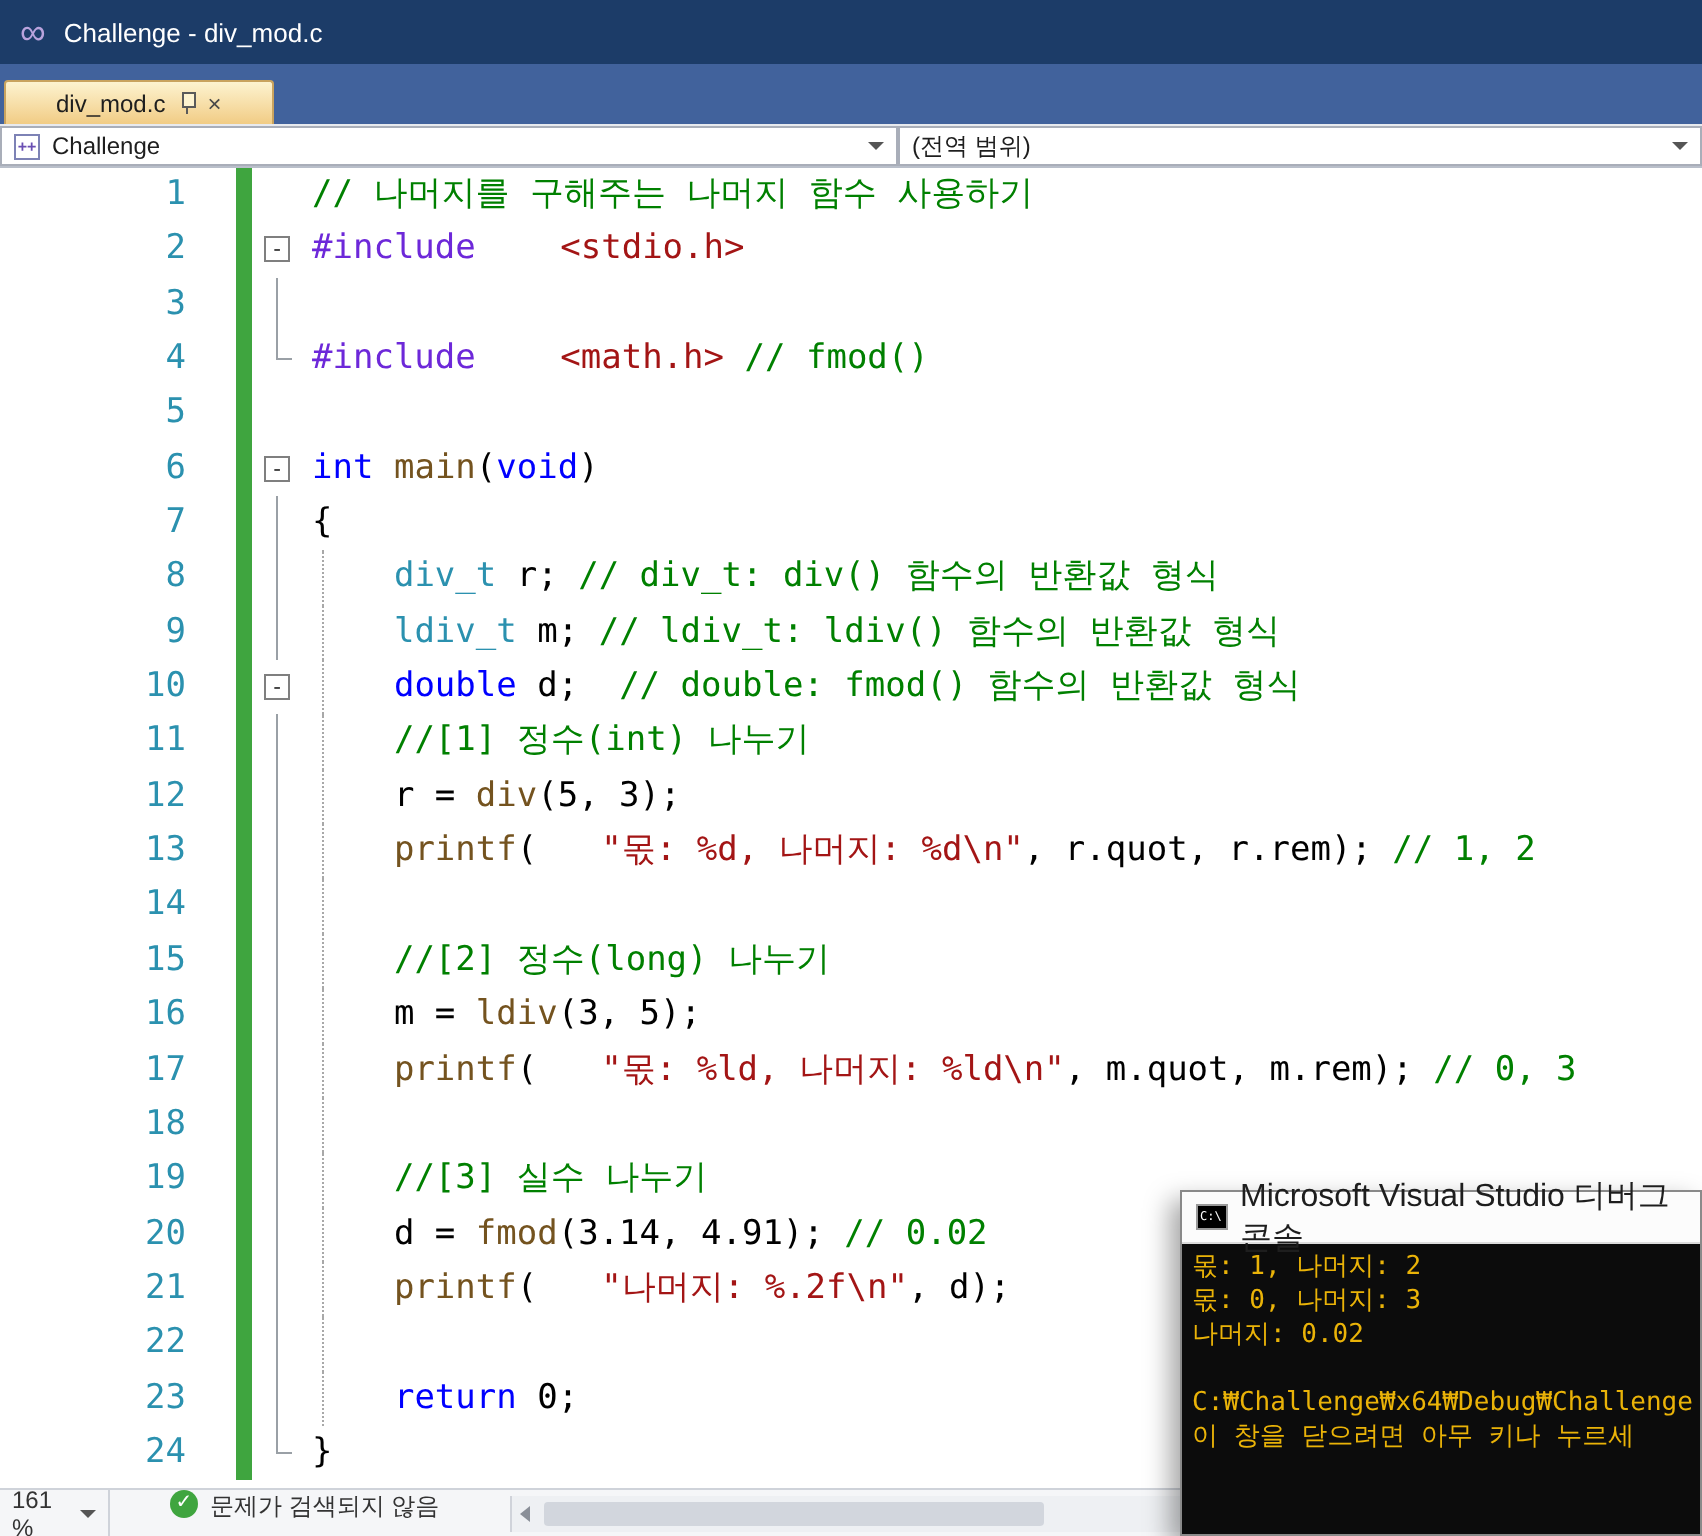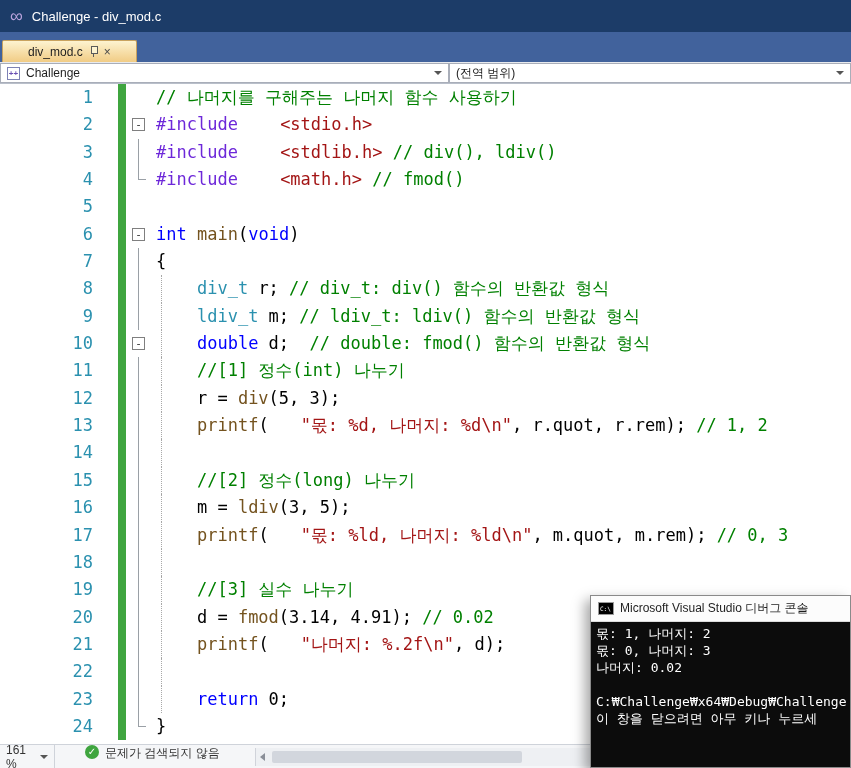--- a/index.html
+++ b/index.html
@@ -59,24 +59,24 @@
            line-height:14px; text-align:center; margin:0 6px 0 30px; }
   .hscroll { position:absolute; left:255px; right:0; top:3px; height:18px; background:#eef0f3; border-left:1px solid #d0d3da; }
   .tri-left { position:absolute; left:4px; top:5px; width:0; height:0; border-top:4px solid transparent;
               border-bottom:4px solid transparent; border-right:5px solid #8a8f98; }
   .hthumb { position:absolute; left:16px; top:3px; width:250px; height:12px; background:#d2d6dd; border-radius:2px; }
 
   
   .console { position:absolute; left:590px; top:595px; width:261px; height:173px; background:#0c0c0c;
              border:1px solid #8a8a8a; box-shadow:-5px 5px 12px rgba(0,0,0,.35); display:flex; flex-direction:column; }
   .console-title { height:26px; background:#fcfcfc; border-bottom:1px solid #dcdcdc; display:flex; align-items:center;
-                   gap:6px; padding:0 7px; font-size:12px; color:#1e1e1e; flex:none; }
+                   gap:6px; padding:0 7px; font-size:16px; color:#1e1e1e; flex:none; }
   .cmd-icon { width:16px; height:13px; background:#000; border:1px solid #9a9a9a; position:relative; flex:none; }
   .cmd-icon::after { content:'C:\\'; position:absolute; left:1px; top:0; color:#fff; font:6px/11px "DejaVu Sans Mono", monospace; }
-  .console-body { flex:1; padding:3px 5px; font:13px/17px "DejaVu Sans Mono", monospace; color:#ffffff;
+  .console-body { flex:1; padding:3px 5px; font:13px/17px "DejaVu Sans Mono", monospace; color:#eab308;
                   white-space:pre; overflow:hidden; }
   .cline { min-height:17px; }
 </style>
 </head>
 <body>
 
 <div id="app">
 
   <div class="titlebar">
     <span class="vslogo">∞</span>
@@ -117,21 +117,20 @@
         <div class="bar"></div>
         <div class="om">
           <div class="foldbox">-</div>
         </div>
         <div class="code"><span class="pp">#include </span><span class="str">&lt;stdio.h&gt;</span></div>
       </div>
       <div class="row">
         <div class="ln">3</div>
         <div class="bar"></div>
         <div class="om ol-line"></div>
-        <div class="code"><span class="pp">#include </span><span class="str">&lt;stdlib.h&gt;</span><span class="pl"> </span><span class="com">// div(), ldiv()</span></div>
       </div>
       <div class="row">
         <div class="ln">4</div>
         <div class="bar"></div>
         <div class="om ol-end"></div>
         <div class="code"><span class="pp">#include </span><span class="str">&lt;math.h&gt;</span><span class="pl"> </span><span class="com">// fmod()</span></div>
       </div>
       <div class="row">
         <div class="ln">5</div>
         <div class="bar"></div>

